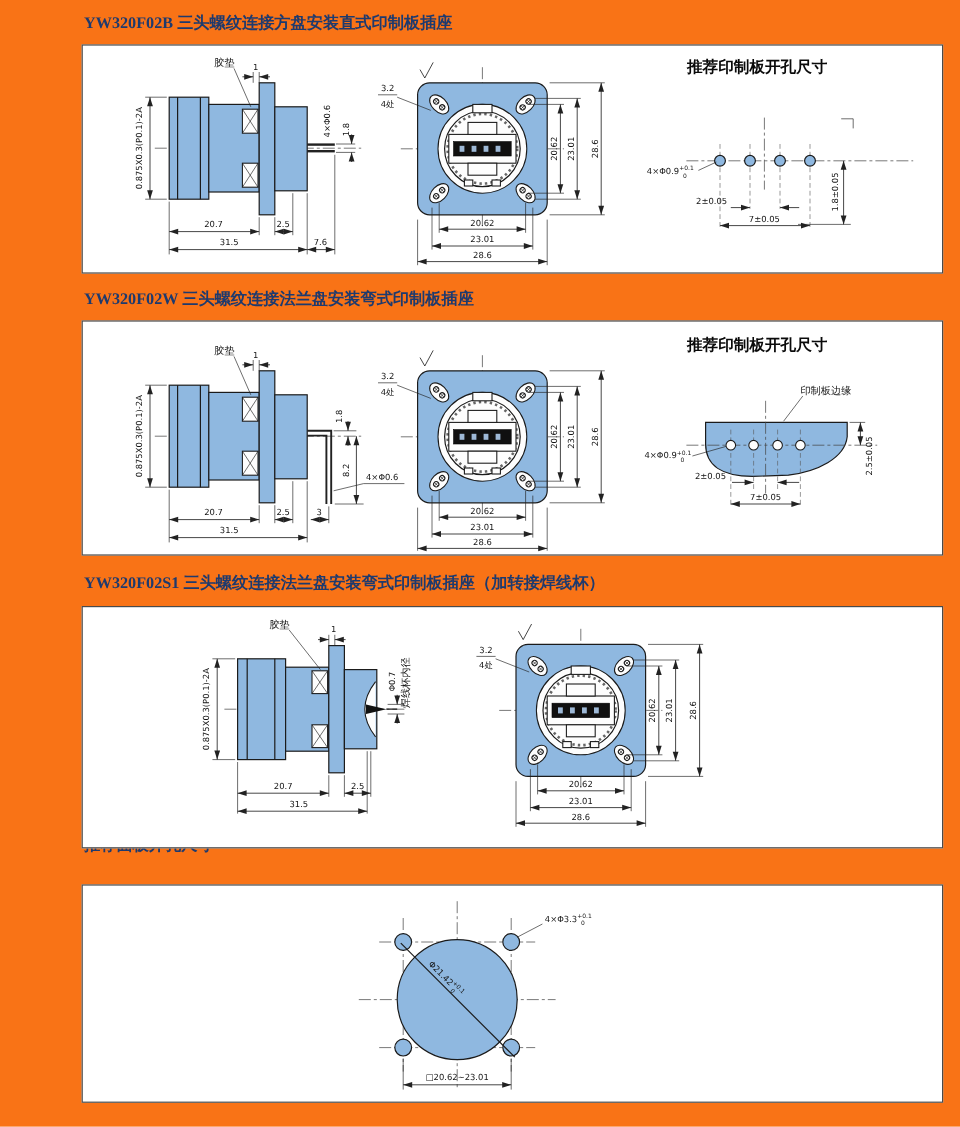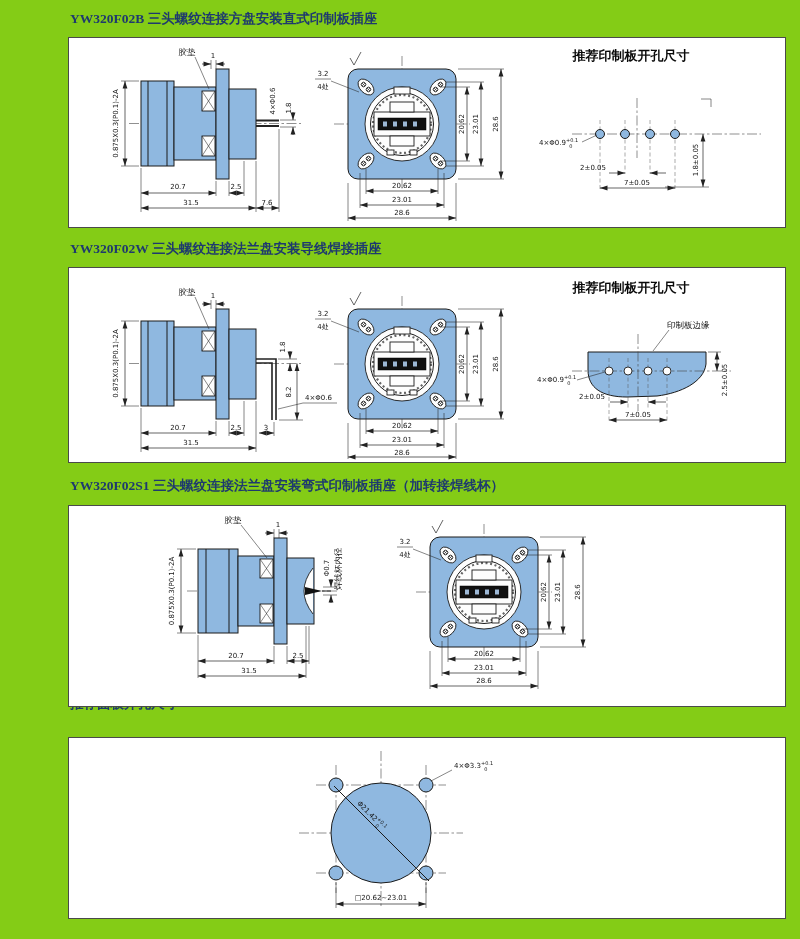--- a/index.html
+++ b/index.html
@@ -1,16 +1,16 @@
 <!DOCTYPE html>
 <html><head>
 <meta charset="utf-8">
 <style>
   html,body{margin:0;padding:0;background:#ffffff;}
-  #page{position:relative;width:800px;height:939px;background:#84cc16;overflow:hidden;
+  #page{position:relative;width:800px;height:939px;background:#f97316;overflow:hidden;
         font-family:"Liberation Sans", sans-serif;}
   .sec-title{position:absolute;left:70px;color:#1e3a6e;font-weight:bold;font-size:13.5px;
         font-family:"Liberation Serif", serif;white-space:nowrap;}
   .frame{position:absolute;left:68px;width:718px;border:1.5px solid #4a4a4a;background:#fff;
         box-sizing:border-box;}
   svg text{font-family:"DejaVu Sans", sans-serif;fill:#141414;}
   .d{font-size:7px;}
   .c{font-size:8.5px;}
   .h2{font-size:13px;font-weight:bold;fill:#0a0a0a;}
   .sup{font-size:5px;}
@@ -24,21 +24,21 @@
   .teeth{fill:none;stroke:#333;stroke-width:2.2;stroke-dasharray:2 2.6;opacity:.75;}
   .pin{fill:#222;}
   .pinlite{fill:#9db8d6;}
 </style>
 </head>
 <body>
 
 <div id="page">
 
   <div class="sec-title" style="top:10px">YW320F02B 三头螺纹连接方盘安装直式印制板插座</div>
-  <div class="sec-title" style="top:240px">YW320F02W 三头螺纹连接法兰盘安装导线焊接插座</div>
+  <div class="sec-title" style="top:240px">YW320F02W 三头螺纹连接法兰盘安装弯式印制板插座</div>
   <div class="sec-title" style="top:477px">YW320F02S1 三头螺纹连接法兰盘安装弯式印制板插座（加转接焊线杯）</div>
   <div class="sec-title" style="top:695px">推荐面板开孔尺寸</div>
 
   <div class="frame" style="top:37px;height:191px">
   <svg width="715" height="188" viewBox="0 0 715 188">
     <defs>
       <marker id="ar" markerUnits="userSpaceOnUse" markerWidth="9" markerHeight="7" refX="8" refY="3" orient="auto-start-reverse">
         <path d="M0.5,0.6 L8,3 L0.5,5.4 Z" fill="#222"></path>
       </marker>
     </defs>

